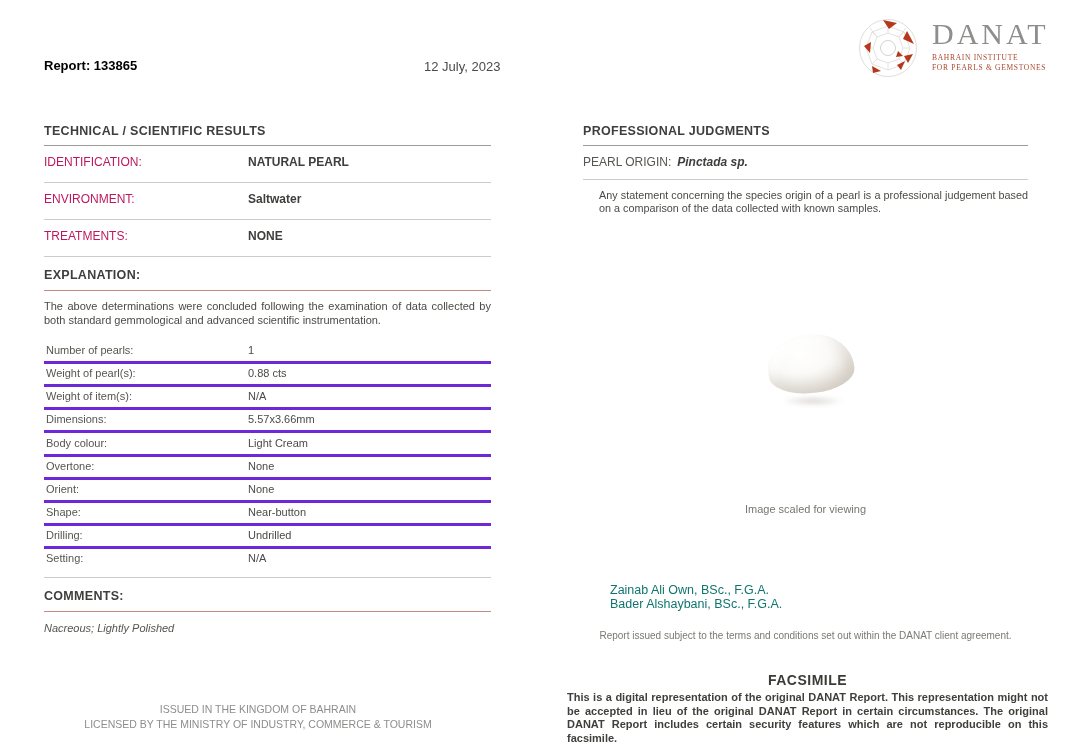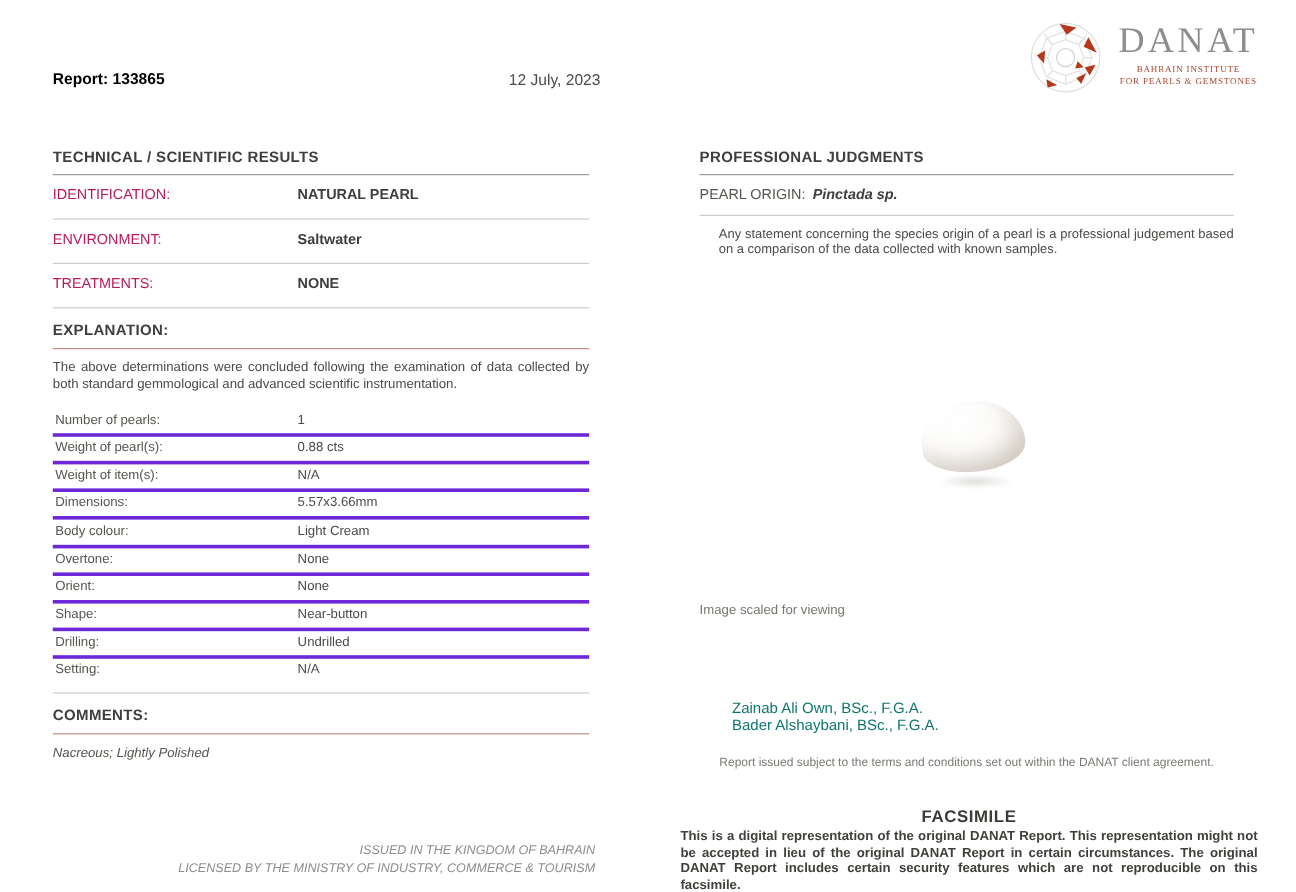--- a/index.html
+++ b/index.html
@@ -12,21 +12,21 @@
   .report-no { position:absolute; left:44px; top:58px; font-size:13px; font-weight:bold; color:#000000; }
   .date { position:absolute; left:424px; top:59px; font-size:13px; color:#4a4a48; }
   .logo { position:absolute; left:856px; top:12px; display:flex; align-items:flex-start; gap:12px; }
   .logo-emblem { width:64px; height:64px; margin-top:4px; }
   .logo-word {
     font-family:"Liberation Serif", serif; font-size:30px; letter-spacing:3px;
     color:#8e8e8c; line-height:32px; margin-top:6px;
   }
   .logo-sub {
     font-family:"Liberation Serif", serif; font-size:7.5px; letter-spacing:0.7px;
-    color:#a8492f; text-align:center; line-height:10px; margin-top:3px;
+    color:#a8492f; line-height:10px; margin-top:3px;
   }
   
   .sec-h {
     font-size:12.5px; font-weight:bold; letter-spacing:0.3px; color:#3e3e3c;
     padding-bottom:7px; border-bottom:1.5px solid #9b9b99;
   }
   .sec-h.salmon { border-bottom:1.5px solid #c58b81; padding-bottom:8px; }
   
   .cert-row { display:flex; padding:9px 0 13px; border-bottom:1px solid #ccccca; }
   .cert-row .lbl { flex:0 0 204px; font-size:12px; color:#be185d; }
@@ -39,42 +39,42 @@
   
   .tech-sec { position:absolute; left:44px; top:124px; width:447px; }
   .expl-sec { position:absolute; left:44px; top:268px; width:447px; }
   .expl-sec .para { margin-top:9px; }
   .props1 { position:absolute; left:44px; top:341px; width:447px; }
   .props2 { position:absolute; left:44px; top:434px; width:447px; }
   .props-close { position:absolute; left:44px; top:577px; width:447px; border-top:1px solid #ccccca; }
   .comments-sec { position:absolute; left:44px; top:589px; width:447px; }
   .comments-body { margin-top:10px; font-size:11px; font-style:italic; color:#55544e; }
   .footer-left {
-    position:absolute; left:76px; top:702px; width:420px; text-align:right;
-    font-style:italic; font-size:10.5px; line-height:15px; color:#8d8d8b;
+    position:absolute; left:48px; top:702px; width:420px; text-align:center;
+    font-size:10.5px; line-height:15px; color:#8d8d8b;
   }
   .judg-sec { position:absolute; left:583px; top:124px; width:445px; }
   .origin-row { display:flex; gap:6px; padding:9px 0 10px; border-bottom:1px solid #ccccca; font-size:12px; color:#56554f; }
   .origin-row .val { font-weight:bold; font-style:italic; color:#3e3e3c; }
   .judg-note { margin:9px 0 0 16px; font-size:10.8px; line-height:13px; text-align:justify; color:#4b4a46; }
   
   .pearl-fig { position:absolute; left:768px; top:335px; width:90px; height:78px; }
   .pearl {
     width:86px; height:58px;
     border-radius:50% 48% 52% 50% / 58% 66% 40% 36%;
     background:radial-gradient(ellipse at 38% 30%, #ffffff 0%, #fbfaf8 38%, #f2efeb 62%, #e5e0d9 84%, #d6d0c8 100%);
     box-shadow:inset -7px -9px 14px rgba(178,168,155,0.38), inset 5px 7px 10px rgba(255,255,255,0.95);
     transform:rotate(-5deg);
   }
   .pearl-reflection {
     width:64px; height:10px; margin:3px auto 0; border-radius:50%;
     background:radial-gradient(ellipse, rgba(185,180,172,0.55) 0%, rgba(255,255,255,0) 70%);
     filter:blur(2px);
   }
-  .img-caption { position:absolute; left:583px; top:503px; width:445px; text-align:left; font-size:11px; color:#77766f; }
+  .img-caption { position:absolute; left:583px; top:503px; width:445px; text-align:center; font-size:11px; color:#77766f; }
   .signatures {
     position:absolute; left:583px; top:583px; width:445px; display:flex;
     justify-content:space-between; padding:0 24px 0 27px; font-size:12.5px; color:#0f766e;flex-direction:column;
   }
   .terms { position:absolute; left:583px; top:630px; width:445px; text-align:center; font-size:10px; color:#7a7973; }
   .facsimile { position:absolute; left:567px; top:672px; width:481px; }
   .facs-title { text-align:center; font-size:14px; font-weight:bold; letter-spacing:0.5px; color:#3b3b37; }
   .facs-body { margin-top:3px; font-size:11px; font-weight:bold; line-height:13.5px; text-align:justify; color:#403f3b; }
 </style>
 </head>

